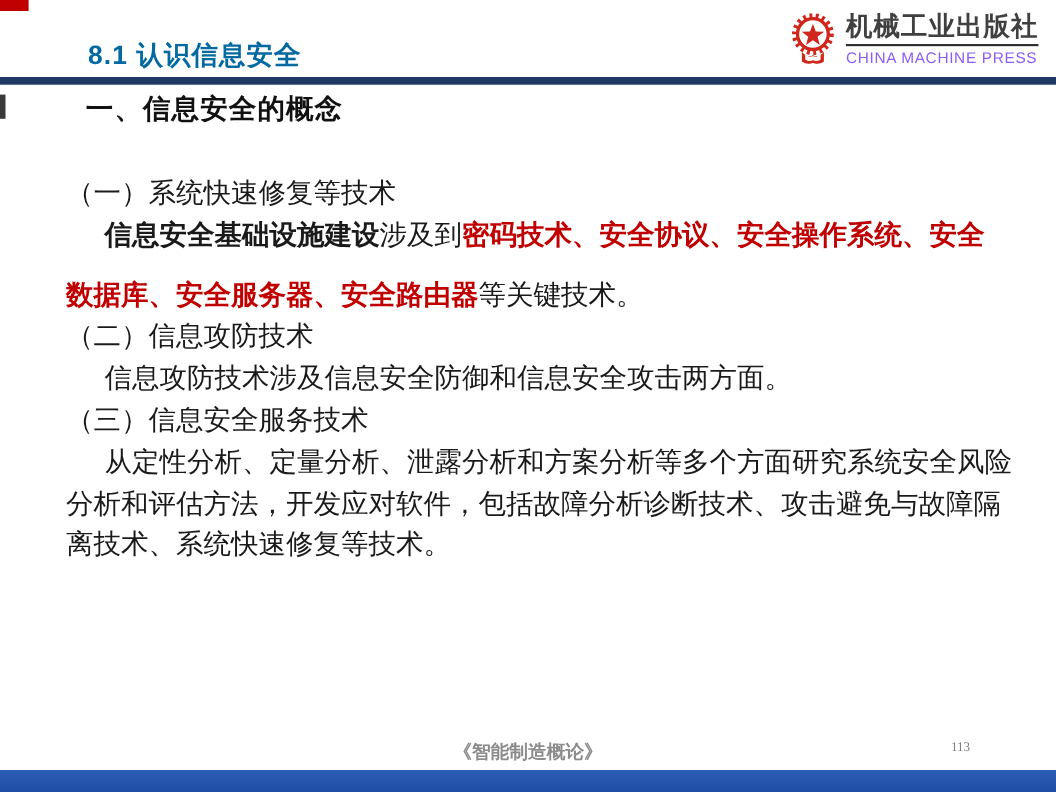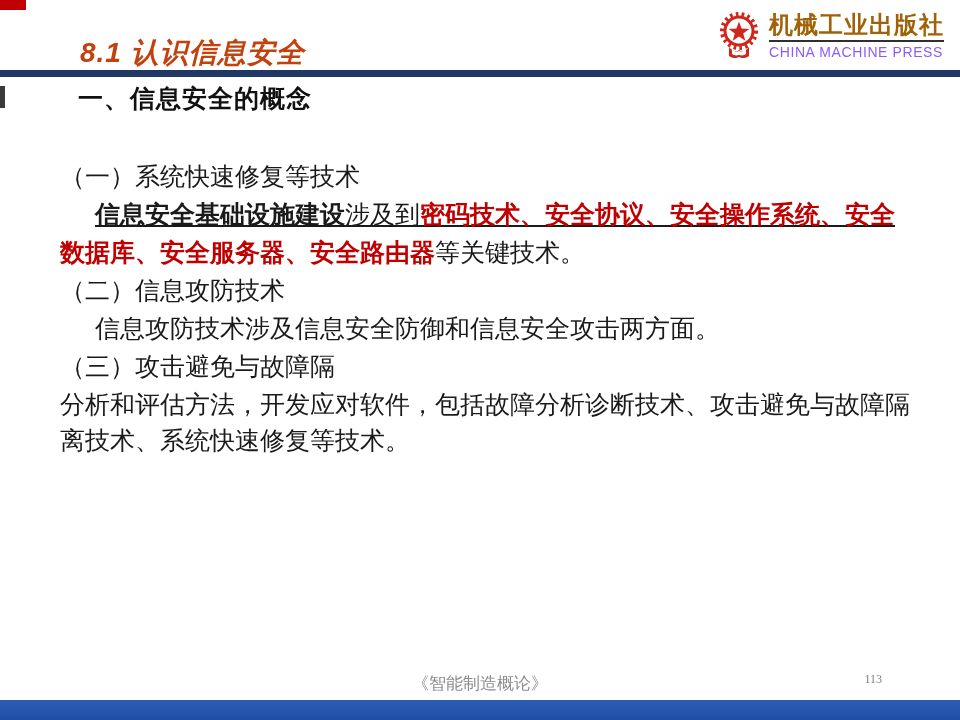--- a/index.html
+++ b/index.html
@@ -15,42 +15,41 @@
     position:absolute;left:0;top:0;width:26px;height:10px;
     background:#c00000;
   }
   .edge-mark{
     position:absolute;left:0;top:86px;width:5px;height:22px;
     background:#3a3a3a;
   }
   
   .slide-title{
     position:absolute;left:80px;top:34px;
-    font-size:28px;font-weight:bold;color:#c2410c;
+    font-size:24px;font-weight:bold;color:#0369a1;
     letter-spacing:1px;
-    font-style:italic;
   }
   .divider{
     position:absolute;left:0;top:70px;width:960px;height:7px;
     background:#1f3864;
   }
   .section-heading{
     position:absolute;left:78px;top:82px;
     font-size:25px;font-weight:bold;color:#111111;
     letter-spacing:1px;
   }
   
   .logo{
     position:absolute;right:16px;top:12px;
     display:flex;align-items:flex-start;
   }
   .logo-emblem{width:44px;height:48px;margin-right:8px;}
   .logo-text{display:flex;flex-direction:column;}
   .logo-cn{
-    font-size:24px;font-weight:bold;color:#a16207;
+    font-size:24px;font-weight:bold;color:#404040;
     letter-spacing:1px;line-height:26px;
     border-bottom:2px solid #2f2f31;padding-bottom:2px;
   }
   .logo-en{
     font-size:14px;font-weight:normal;color:#8b5cf6;
     letter-spacing:0.6px;margin-top:2px;
   }
   
   .content{
     position:absolute;left:60px;top:158px;width:840px;
@@ -61,20 +60,21 @@
     line-height:38px;height:38px;white-space:nowrap;
   }
   .content .run-normal{font-weight:normal;color:#1a1a1a;}
   .content .run-bold{font-weight:bold;color:#1a1a1a;}
   .content .run-redbold{font-weight:bold;color:#c00000;}
   
   .footer-book{
     position:absolute;left:0;top:672px;width:960px;
     text-align:center;font-size:17px;color:#8c8c8c;
     font-family:"Liberation Serif","DejaVu Serif",serif;
+    font-weight:bold;
   }
   .footer-page{
     position:absolute;right:78px;top:672px;
     font-size:12px;color:#808080;
     font-family:"Liberation Serif","DejaVu Serif",serif;
   }
   .bottom-bar{
     position:absolute;left:0;top:700px;width:960px;height:20px;
     background:linear-gradient(#2c5db5,#1f4ea6);
   }
@@ -103,25 +103,26 @@
   </div>
 
   <div class="divider"></div>
 
   <div class="edge-mark"></div>
 
   <div class="section-heading">一、信息安全的概念</div>
 
   <div class="content" id="content">
       <div class="line" style="padding-left: 0px;"><span class="run-normal">（一）系统快速修复等技术</span></div>
-      <div class="line" style="padding-left: 35px; text-decoration: underline;"><span class="run-bold">信息安全基础设施建设</span><span class="run-normal">涉及到</span><span class="run-redbold">密码技术、安全协议、安全操作系统、安全</span></div>
-      <div class="line" style="padding-left: 0px;"><span class="run-redbold">数据库、安全服务器、安全路由器</span><span class="run-normal">等关键技术。</span></div>
+      <div class="line" style="padding-left: 35px;"><span class="run-bold">信息安全基础设施建设</span><span class="run-normal">涉及到</span><span class="run-redbold">密码技术、安全协议、安全操作系统、安全</span></div>
+      <div class="line" style="padding-left: 0px; margin-top: 16px;"><span class="run-redbold">数据库、安全服务器、安全路由器</span><span class="run-normal">等关键技术。</span></div>
       <div class="line" style="padding-left: 0px;"><span class="run-normal">（二）信息攻防技术</span></div>
       <div class="line" style="padding-left: 35px;"><span class="run-normal">信息攻防技术涉及信息安全防御和信息安全攻击两方面。</span></div>
-      <div class="line" style="padding-left: 0px;"><span class="run-normal">（三）攻击避免与故障隔</span></div>
+      <div class="line" style="padding-left: 0px;"><span class="run-normal">（三）信息安全服务技术</span></div>
+      <div class="line" style="padding-left: 35px;"><span class="run-normal">从定性分析、定量分析、泄露分析和方案分析等多个方面研究系统安全风险</span></div>
       <div class="line" style="padding-left: 0px; text-align: center;"><span class="run-normal">分析和评估方法，开发应对软件，包括故障分析诊断技术、攻击避免与故障隔</span></div>
       <div class="line" style="padding-left: 0px; font-family: Liberation Mono, monospace;"><span class="run-normal">离技术、系统快速修复等技术。</span></div>
     </div>
 
   <div class="footer-book">《智能制造概论》</div>
   <div class="footer-page">113</div>
 
   <div class="bottom-bar"></div>
 
 </div>

